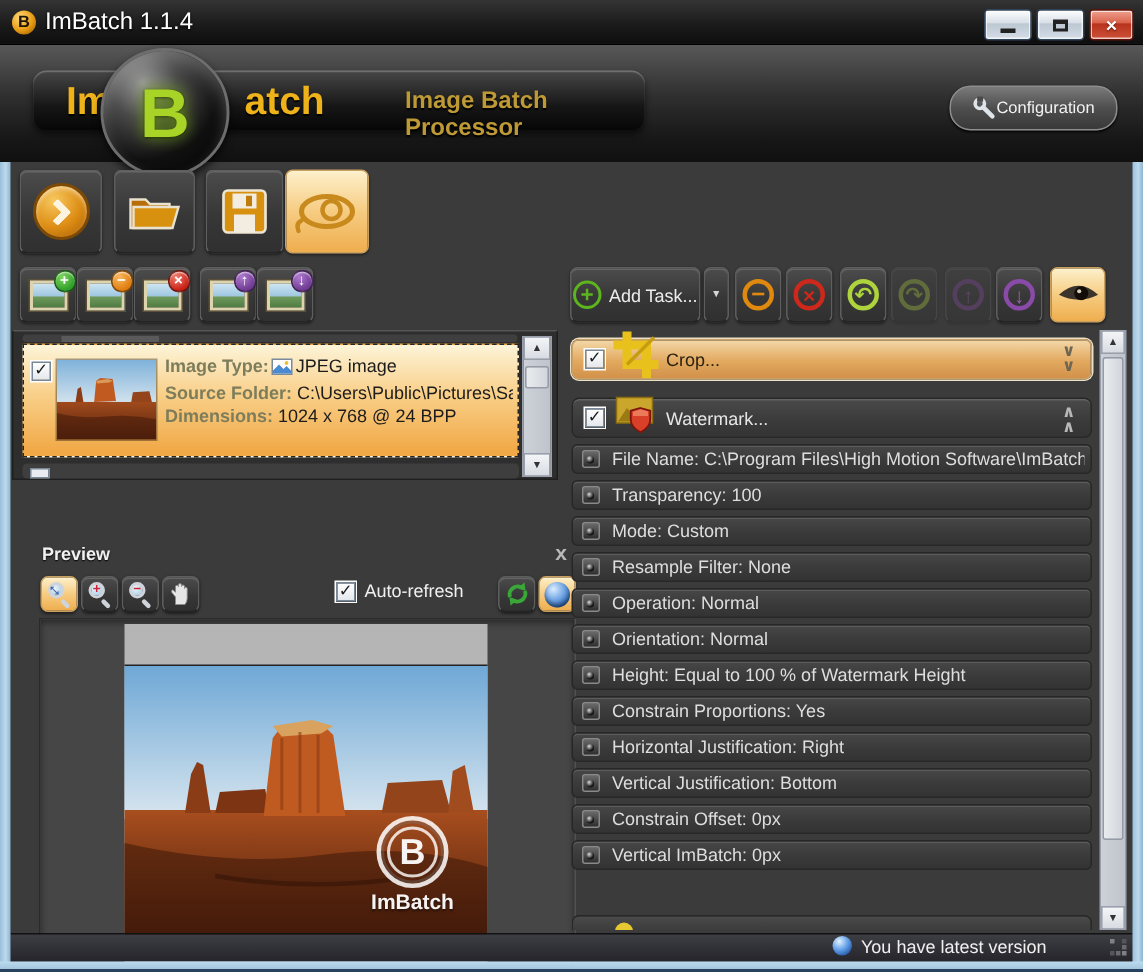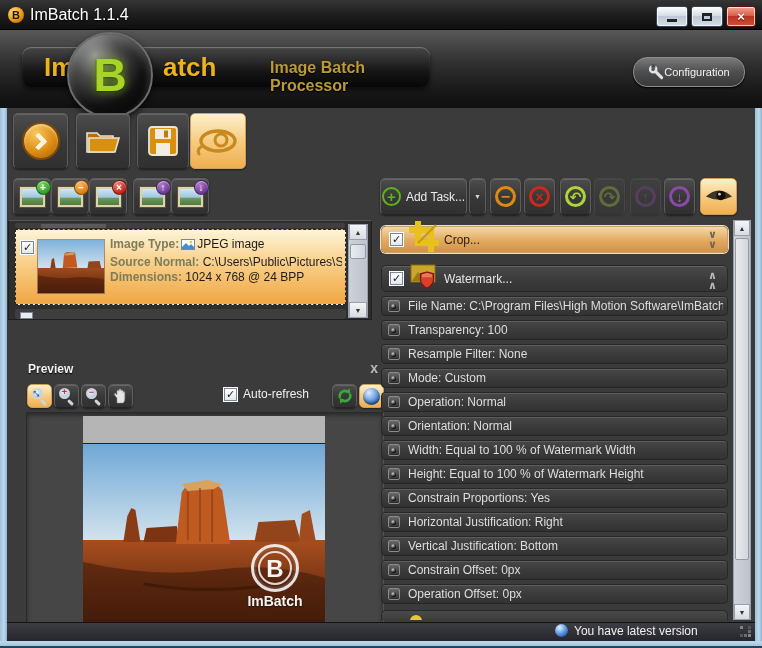--- a/index.html
+++ b/index.html
@@ -297,21 +297,21 @@
           <path d="M180 95 l4 -22 l40 -2 l6 24 z" fill="#93441a"></path>
           <path d="M0 120 q60 14 120 8 t120 6 v46 h-240 z" fill="#431a0a" opacity=".55"></path>
         </svg>
       </div>
       <div class="fields">
         <div><span class="lbl">Image Type:</span><span class="typeicon"><svg width="14" height="11" viewBox="0 0 14 11">
                 <rect x="0.5" y="0.5" width="13" height="10" fill="#fff" stroke="#7a8a9a"></rect>
                 <path d="M1 8 l4 -4 l3 3 l2 -2 l3 3 v2 h-12 z" fill="#4a8ad0"></path>
                 <circle cx="10" cy="3" r="1.3" fill="#f0c030"></circle>
               </svg></span><span class="val">JPEG image</span></div>
-        <div><span class="lbl">Source Normal:</span> <span class="val">C:\Users\Public\Pictures\Sam...</span></div>
+        <div><span class="lbl">Source Folder:</span> <span class="val">C:\Users\Public\Pictures\Sam...</span></div>
         <div><span class="lbl">Dimensions:</span> <span class="val">1024 x 768 @ 24 BPP</span></div>
       </div>
     </div>
     <div style="position:absolute;left:6px;top:88px;width:331px;height:10px;border-radius:3px;background:#3e3e3e;overflow:hidden;">
       <div style="position:absolute;left:5px;top:3px;width:13px;height:7px;background:#e8ecf0;border:1px solid #7a8796;"></div>
     </div>
     <div class="vscroll">
       <div class="sarrow" style="top:-1px;">▲</div>
       <div class="sthumb" style="top:19px;width:16px;height:15px;"></div>
       <div class="sarrow" style="bottom:-1px;">▼</div>
@@ -465,61 +465,57 @@
       <div class="prop-row">
           <span class="prop-icon"></span>
           <span class="prop-text">File Name: C:\Program Files\High Motion Software\ImBatch\Graphics</span>
         </div>
       <div class="prop-row">
           <span class="prop-icon"></span>
           <span class="prop-text">Transparency: 100</span>
         </div>
       <div class="prop-row">
           <span class="prop-icon"></span>
+          <span class="prop-text">Mode: Custom</span>
+        </div>
+      <div class="prop-row">
+          <span class="prop-icon"></span>
           <span class="prop-text">Resample Filter: None</span>
         </div>
       <div class="prop-row">
           <span class="prop-icon"></span>
-          <span class="prop-text">Mode: Custom</span>
-        </div>
-      <div class="prop-row">
-          <span class="prop-icon"></span>
           <span class="prop-text">Operation: Normal</span>
         </div>
       <div class="prop-row">
           <span class="prop-icon"></span>
           <span class="prop-text">Orientation: Normal</span>
         </div>
       <div class="prop-row">
           <span class="prop-icon"></span>
-          <span class="prop-text">Width: Equal to 100 % of Watermark Width</span>
-        </div>
-      <div class="prop-row">
-          <span class="prop-icon"></span>
           <span class="prop-text">Height: Equal to 100 % of Watermark Height</span>
         </div>
       <div class="prop-row">
           <span class="prop-icon"></span>
           <span class="prop-text">Constrain Proportions: Yes</span>
         </div>
       <div class="prop-row">
           <span class="prop-icon"></span>
           <span class="prop-text">Horizontal Justification: Right</span>
         </div>
       <div class="prop-row">
           <span class="prop-icon"></span>
           <span class="prop-text">Vertical Justification: Bottom</span>
         </div>
       <div class="prop-row">
           <span class="prop-icon"></span>
           <span class="prop-text">Constrain Offset: 0px</span>
         </div>
       <div class="prop-row">
           <span class="prop-icon"></span>
-          <span class="prop-text">Operation Offset: 0px</span>
+          <span class="prop-text">Vertical ImBatch: 0px</span>
         </div>
     </div>
     <div class="sliver-next">
         <i></i>
       </div>
 
     <div class="vscroll">
       <div class="sarrow" style="top:-1px;">▲</div>
       <div class="sthumb" style="top:17px;width:14px;height:322px;"></div>
       <div class="sarrow" style="bottom:-1px;">▼</div>

